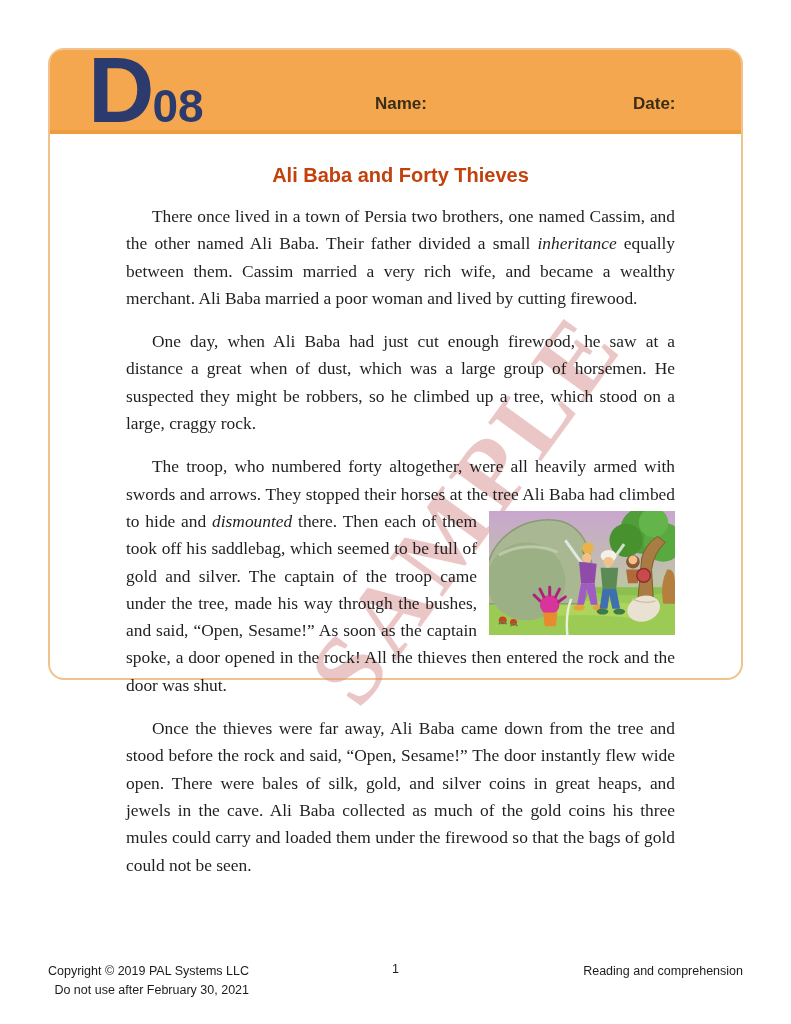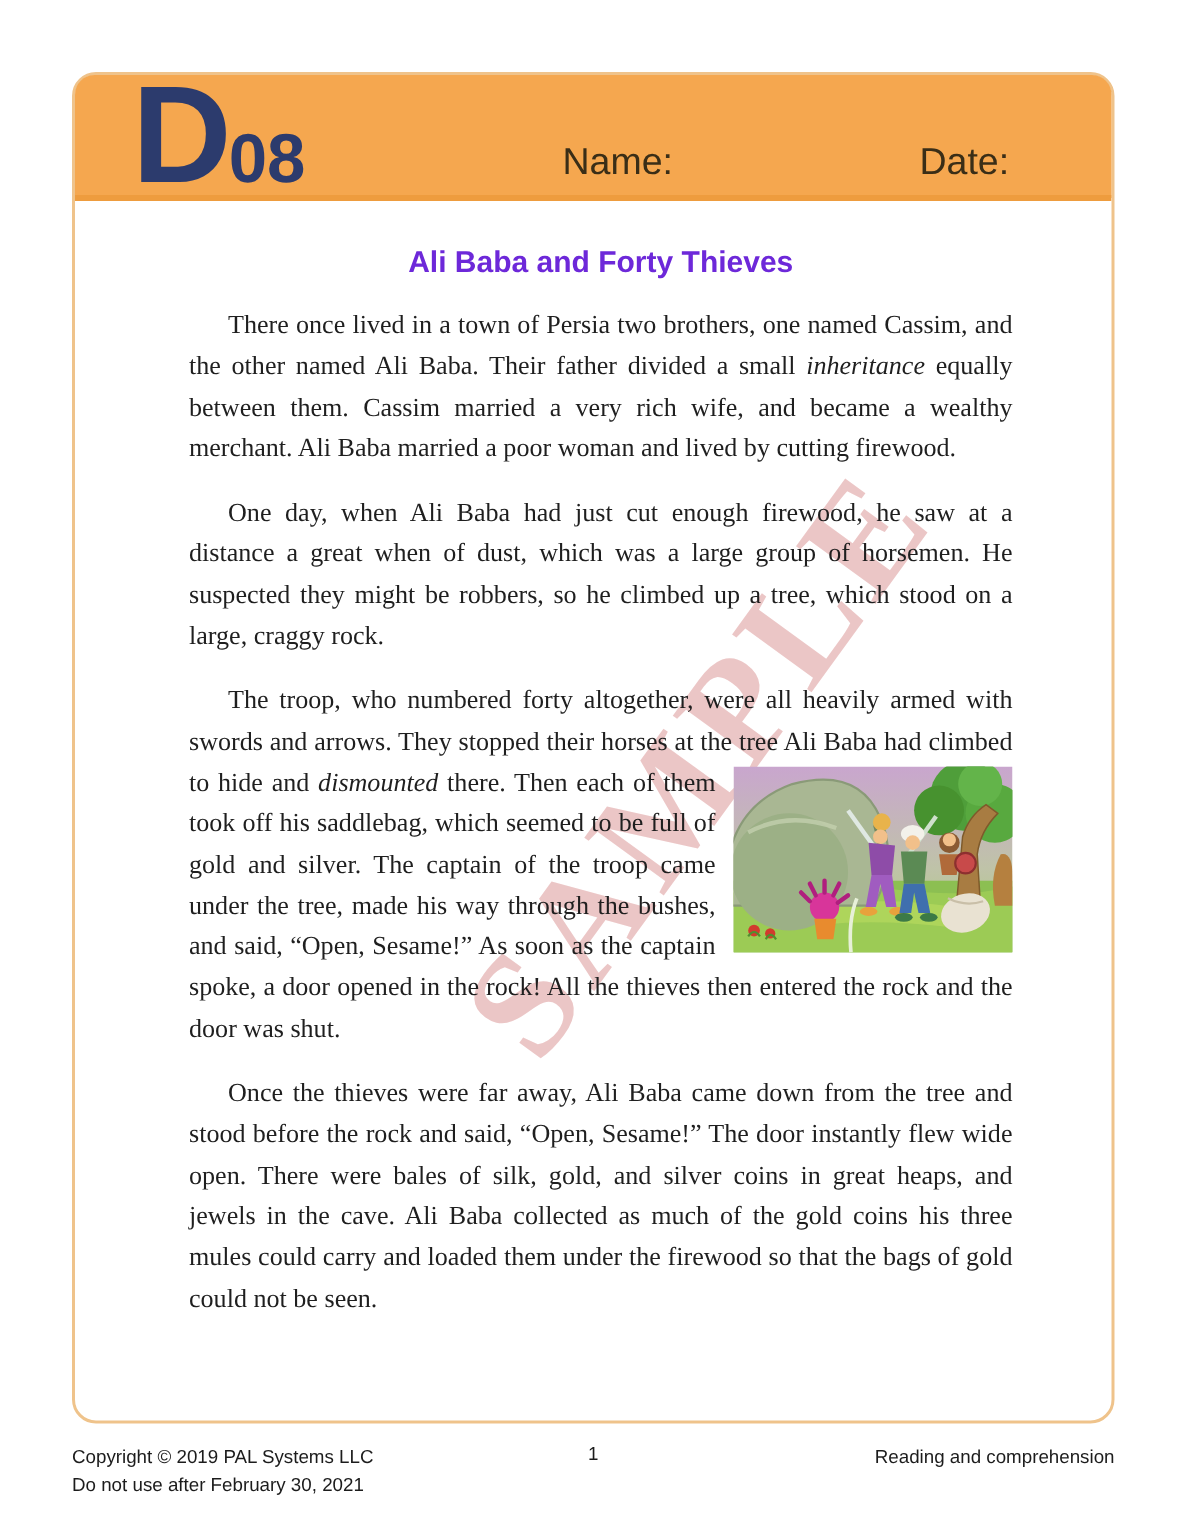--- a/index.html
+++ b/index.html
@@ -6,21 +6,21 @@
     margin: 0; padding: 0;
     width: 791px; height: 1024px;
     background: #ffffff;
     font-family: "Liberation Serif", serif;
   }
   .page { position: relative; width: 791px; height: 1024px; overflow: hidden; }
 
   
   .card {
     position: absolute; left: 48px; top: 48px;
-    width: 695px; height: 901px;
+    width: 695px; height: 632px;
     border: 2px solid #EFC38B;
     border-radius: 16px;
     background: #ffffff;
     box-sizing: border-box;
   }
 
   
   .band {
     position: relative;
     height: 80px;
@@ -32,24 +32,24 @@
   .unit {
     position: absolute; left: 38px; top: -12px;
     color: #2C3B6D; font-family: "Liberation Sans", sans-serif; font-weight: 800;
     white-space: nowrap;
   }
   .unit-letter { font-size: 92px; letter-spacing: -2px; }
   .unit-number { font-size: 46px; }
   .hdr-label {
     position: absolute; top: 44px;
     font-family: "Liberation Sans", sans-serif;
-    font-size: 25px; font-weight: 400; color: #3A2E17;
+    font-size: 17px; font-weight: 700; color: #3A2E17;
   }
   .name-label { left: 325px; }
-  .date-label { left: 563px; }
+  .date-label { left: 583px; }
 
   
   .watermark {
     position: absolute; left: 192px; top: 404px;
     width: 440px; height: 120px;
     transform: rotate(-54deg);
     font-family: "Liberation Serif", serif;
     font-size: 100px; font-weight: 700; letter-spacing: 6px;
     color: #D98F8F; opacity: 0.5;
     text-align: center; line-height: 120px;
@@ -57,21 +57,21 @@
   }
 
   
   .content {
     position: relative; z-index: 1;
     padding: 0 50px 0 60px;
     color: #1f1f1f;
   }
   .title {
     font-family: "Liberation Sans", sans-serif;
-    font-size: 20px; font-weight: 700; color: #6d28d9;
+    font-size: 20px; font-weight: 700; color: #c2410c;
     text-align: center; margin: 30px 0 16px 0;
   }
   .content p {
     margin: 16px;
     font-size: 17.4px; line-height: 27.3px;
     text-align: justify; text-indent: 26px;
   }
   .content em { font-style: italic; }
 
   
@@ -83,21 +83,21 @@
   }
   .illu svg { display: block; width: 100%; height: 100%; }
 
   
   .footer {
     position: absolute; left: 48px; top: 962px; width: 695px;
     display: flex; justify-content: space-between; align-items: flex-start;
     font-family: "Liberation Sans", sans-serif;
     font-size: 12.5px; color: #1c1c1c;
   }
-  .footer-left div { line-height: 1.55; }
+  .footer-left div { line-height: 1.55; text-align: right; }
   .footer-center { position: absolute; left: 0; right: 0; text-align: center; }
   .footer-right { line-height: 1.55; }
 </style>
 </head>
 <body>
 
 <div class="page">
 
   <div class="card">
 

